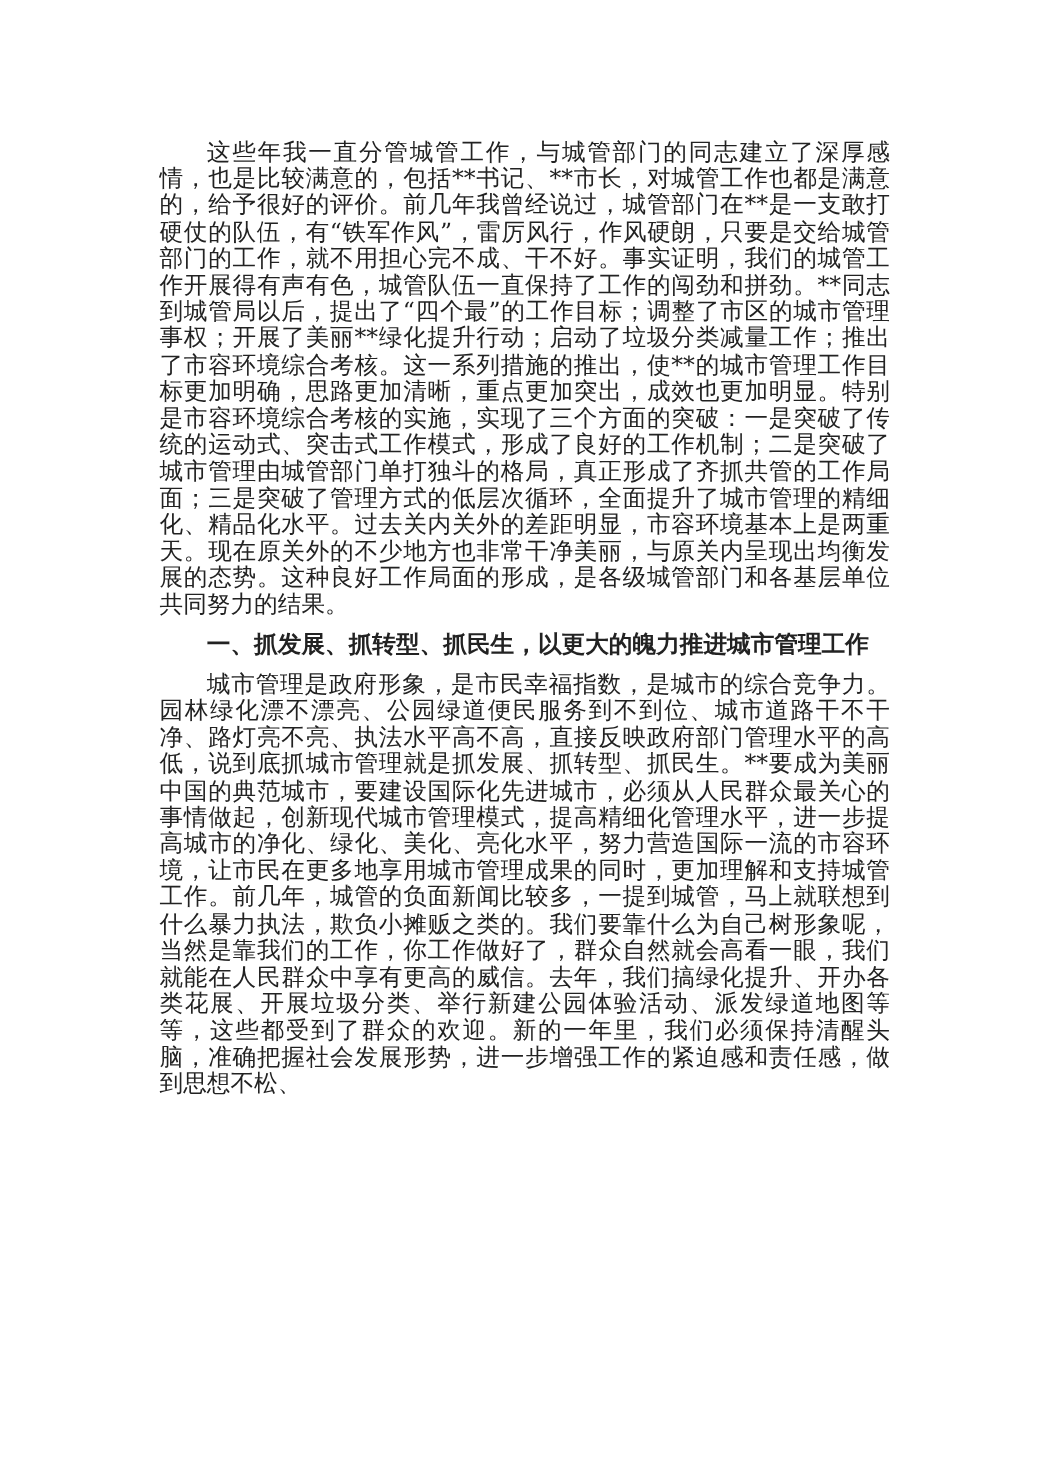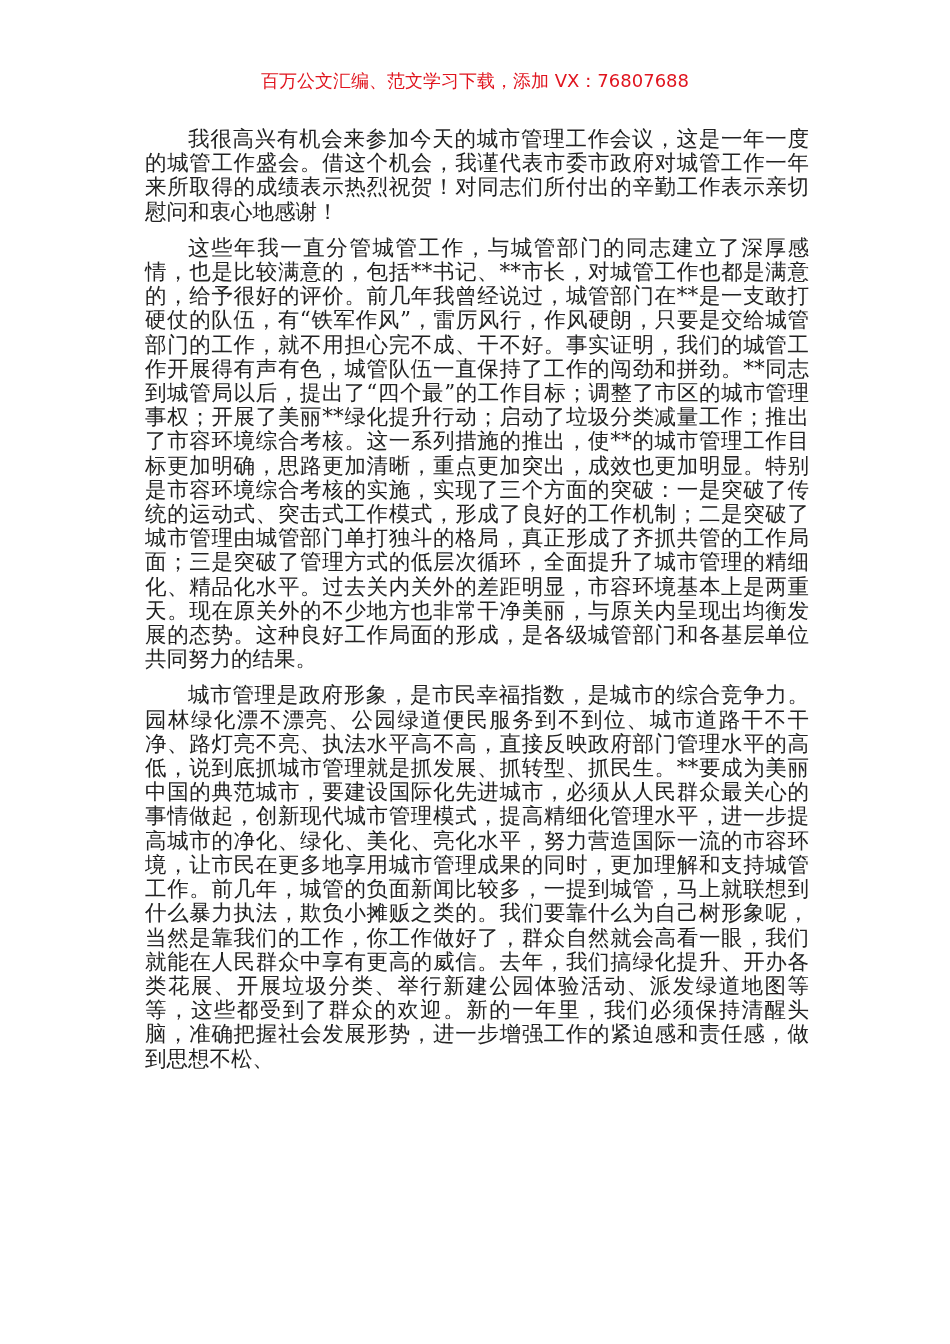--- a/index.html
+++ b/index.html
@@ -16,20 +16,19 @@
     text-align: justify;
   }
   .salutation { margin: 0 0 12px 0; }
   .para { margin: 0 0 12px 0; text-indent: 2em; }
   .heading { margin: 0 0 12px 0; text-indent: 2em; font-weight: bold; }
 </style>
 </head>
 <body>
 
 <div class="page">
-  <div class="banner">百万公文汇编、范文学习下载，添加 VX：76807688</div>
 
   <div class="content">
-    <p class="para">我很高兴有机会来参加今天的城市管理工作会议，这是一年一度的城管工作盛会。借这个机会，我谨代表市委市政府对城管工作一年来所取得的成绩表示热烈祝贺！对同志们所付出的辛勤工作表示亲切慰问和衷心地感谢！</p>
     <p class="para">这些年我一直分管城管工作，与城管部门的同志建立了深厚感情，也是比较满意的，包括**书记、**市长，对城管工作也都是满意的，给予很好的评价。前几年我曾经说过，城管部门在**是一支敢打硬仗的队伍，有“铁军作风”，雷厉风行，作风硬朗，只要是交给城管部门的工作，就不用担心完不成、干不好。事实证明，我们的城管工作开展得有声有色，城管队伍一直保持了工作的闯劲和拼劲。**同志到城管局以后，提出了“四个最”的工作目标；调整了市区的城市管理事权；开展了美丽**绿化提升行动；启动了垃圾分类减量工作；推出了市容环境综合考核。这一系列措施的推出，使**的城市管理工作目标更加明确，思路更加清晰，重点更加突出，成效也更加明显。特别是市容环境综合考核的实施，实现了三个方面的突破：一是突破了传统的运动式、突击式工作模式，形成了良好的工作机制；二是突破了城市管理由城管部门单打独斗的格局，真正形成了齐抓共管的工作局面；三是突破了管理方式的低层次循环，全面提升了城市管理的精细化、精品化水平。过去关内关外的差距明显，市容环境基本上是两重天。现在原关外的不少地方也非常干净美丽，与原关内呈现出均衡发展的态势。这种良好工作局面的形成，是各级城管部门和各基层单位共同努力的结果。</p>
+    <p class="heading">一、抓发展、抓转型、抓民生，以更大的魄力推进城市管理工作</p>
     <p class="para">城市管理是政府形象，是市民幸福指数，是城市的综合竞争力。园林绿化漂不漂亮、公园绿道便民服务到不到位、城市道路干不干净、路灯亮不亮、执法水平高不高，直接反映政府部门管理水平的高低，说到底抓城市管理就是抓发展、抓转型、抓民生。**要成为美丽中国的典范城市，要建设国际化先进城市，必须从人民群众最关心的事情做起，创新现代城市管理模式，提高精细化管理水平，进一步提高城市的净化、绿化、美化、亮化水平，努力营造国际一流的市容环境，让市民在更多地享用城市管理成果的同时，更加理解和支持城管工作。前几年，城管的负面新闻比较多，一提到城管，马上就联想到什么暴力执法，欺负小摊贩之类的。我们要靠什么为自己树形象呢，当然是靠我们的工作，你工作做好了，群众自然就会高看一眼，我们就能在人民群众中享有更高的威信。去年，我们搞绿化提升、开办各类花展、开展垃圾分类、举行新建公园体验活动、派发绿道地图等等，这些都受到了群众的欢迎。新的一年里，我们必须保持清醒头脑，准确把握社会发展形势，进一步增强工作的紧迫感和责任感，做到思想不松、</p>
   </div>
 </div>
 
 </body></html>

